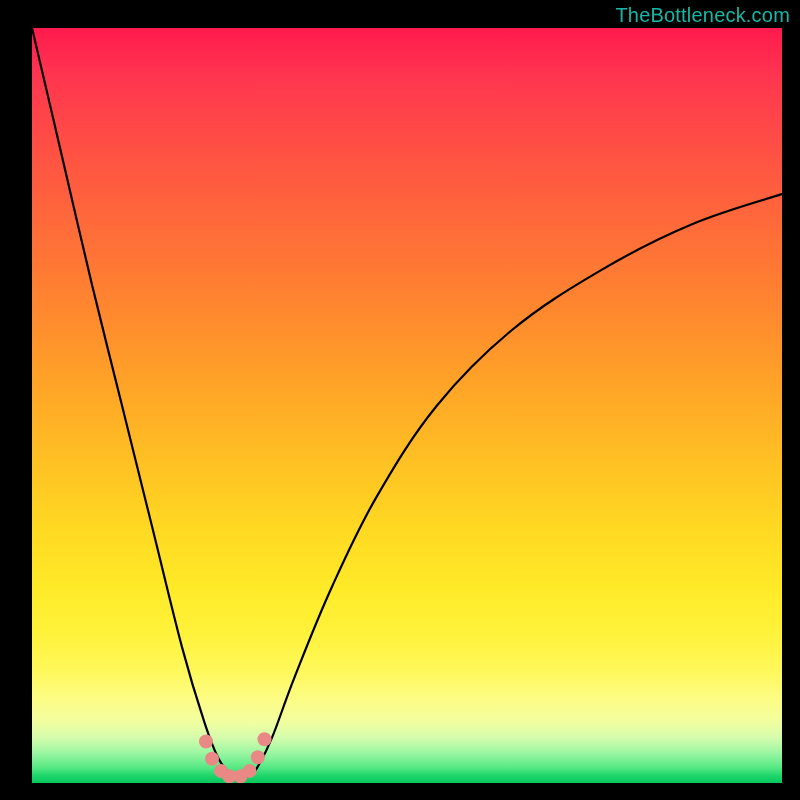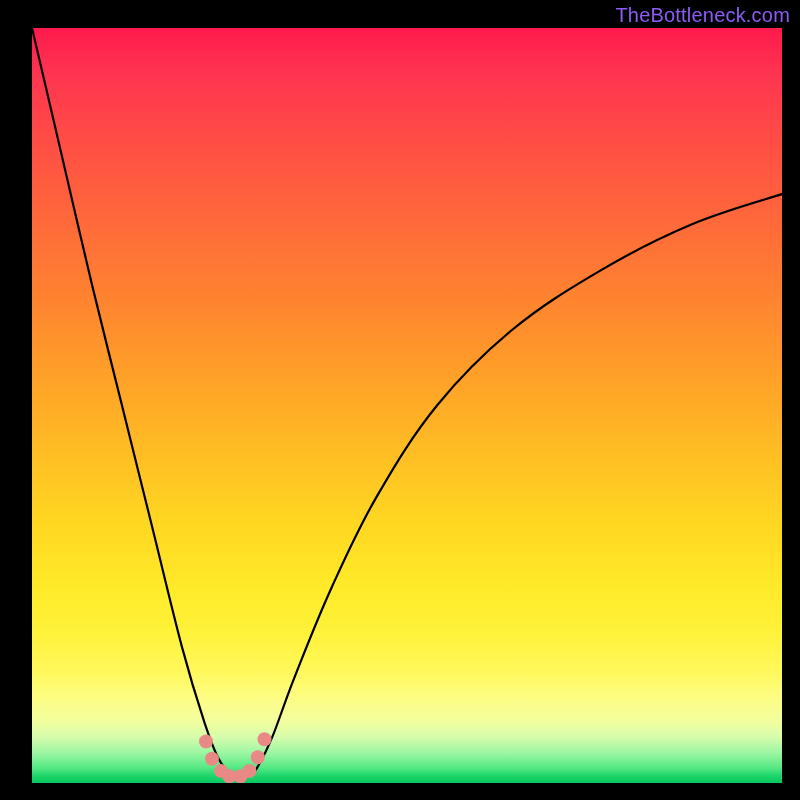--- a/index.html
+++ b/index.html
@@ -56,21 +56,21 @@
     inset: 0;
     width: 100%;
     height: 100%;
   }
   .watermark {
     position: absolute;
     top: 4px;
     right: 10px;
     font-family: Arial, Helvetica, sans-serif;
     font-size: 20px;
-    color: #8b5cf6;
+    color: #14b8a6;
     letter-spacing: 0.2px;
     user-select: none;
   }
 </style>
 </head>
 <body>
 
 <div class="frame">
   <div class="plot-area">
     <div class="gradient"></div>

